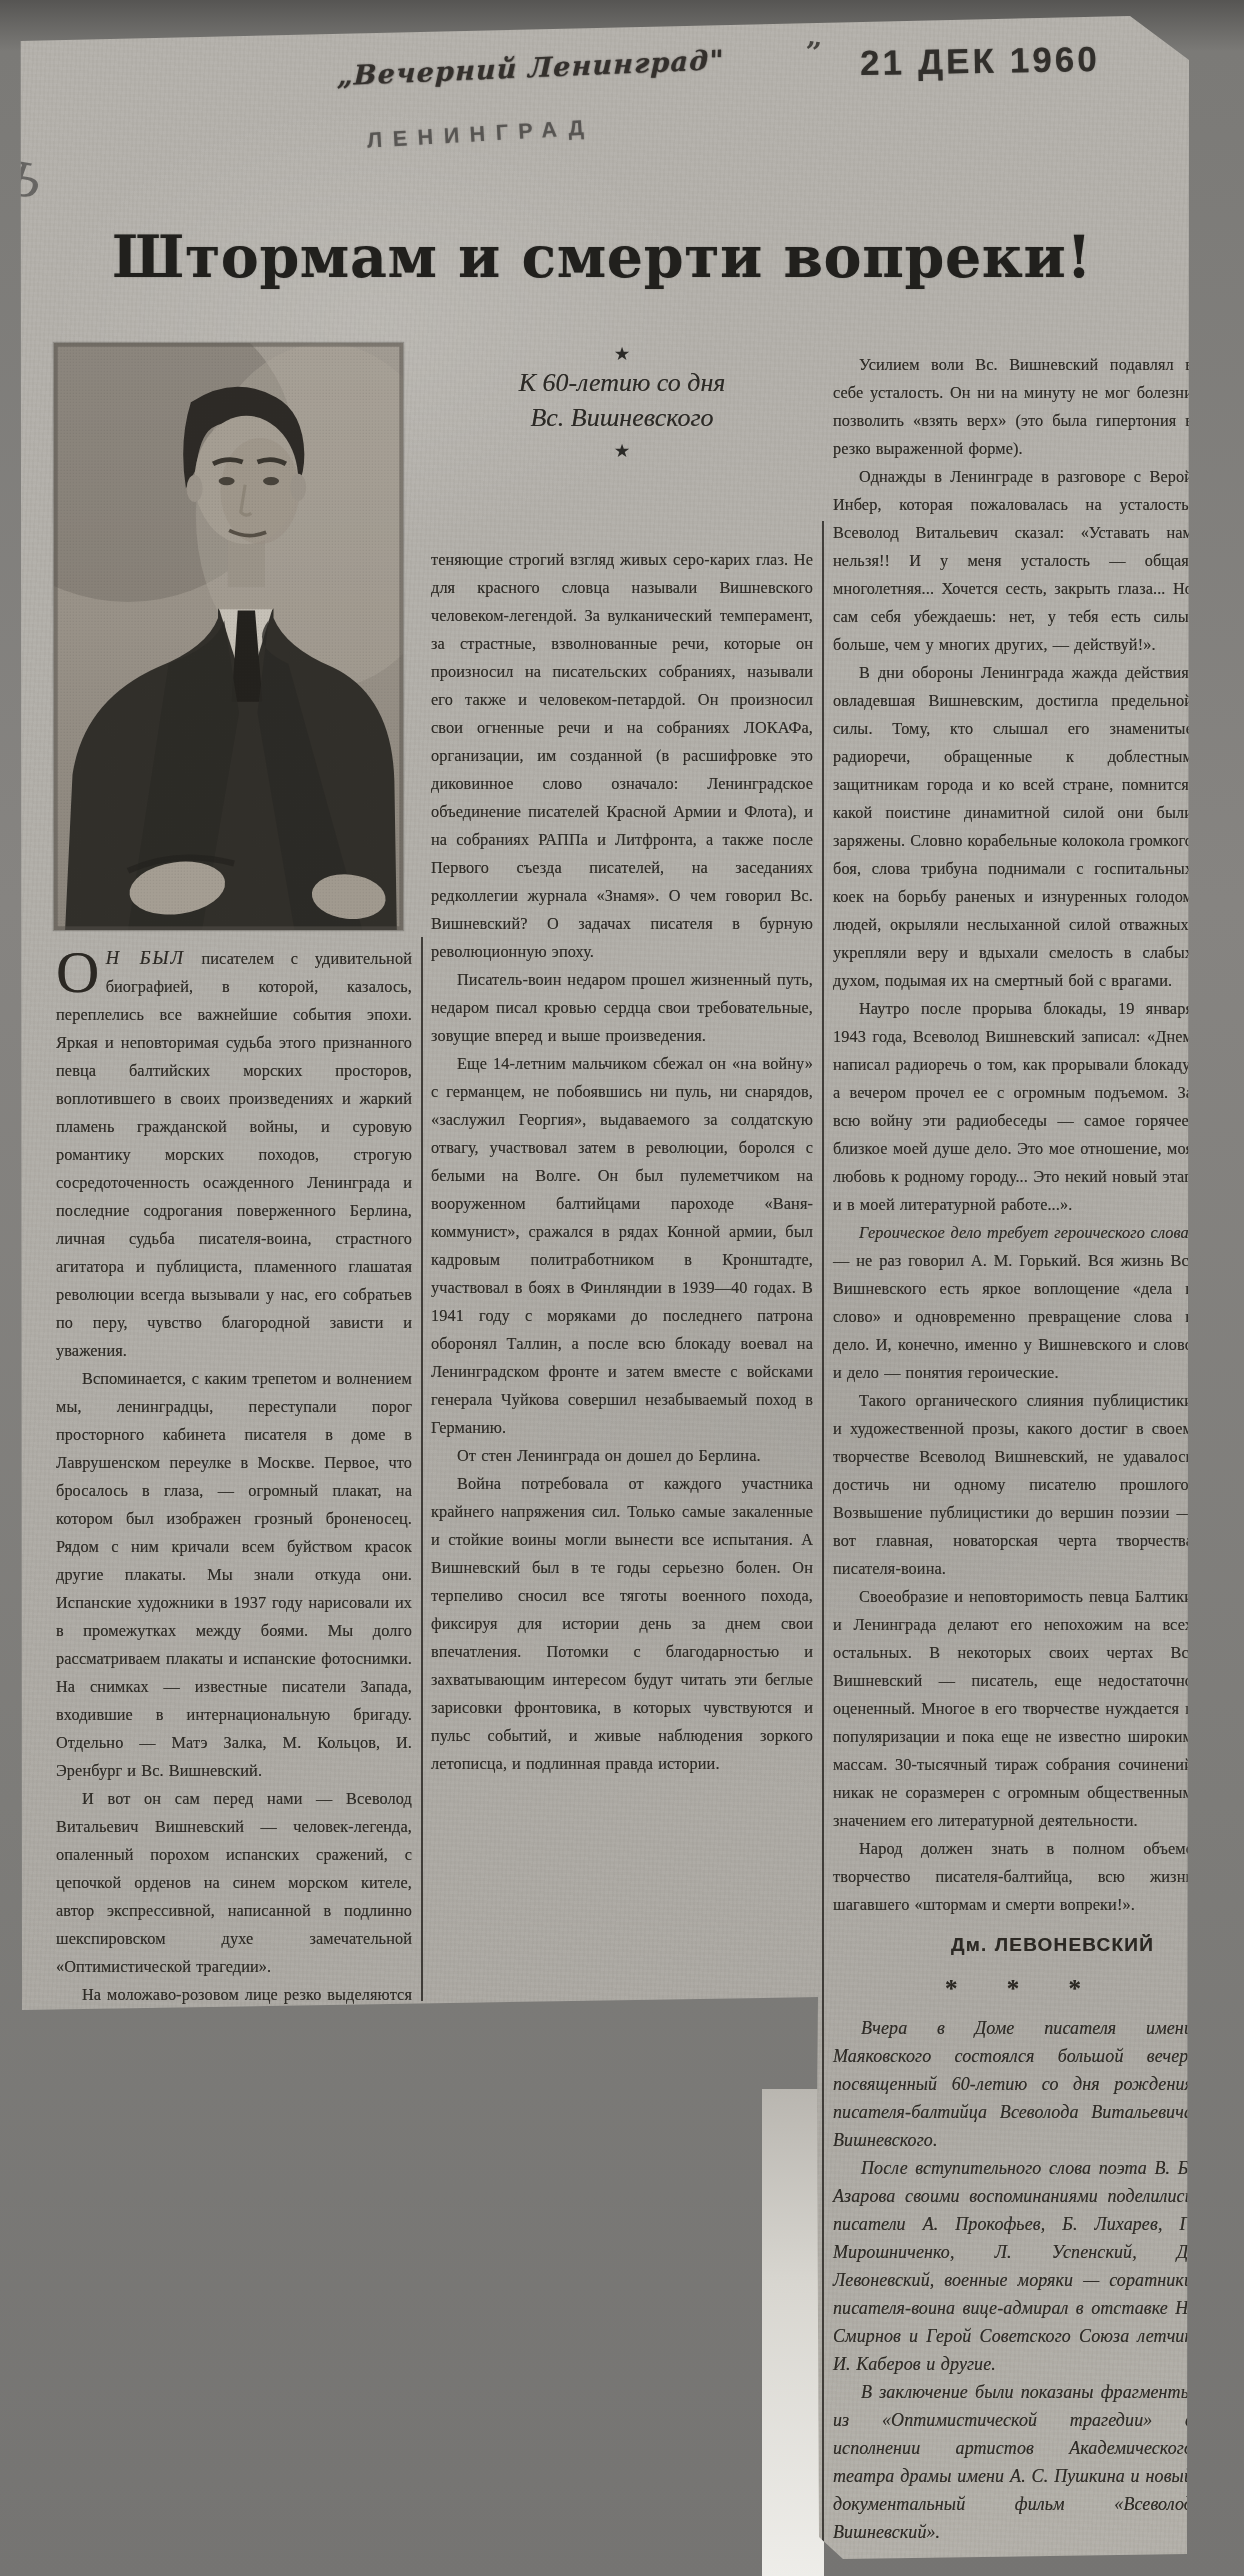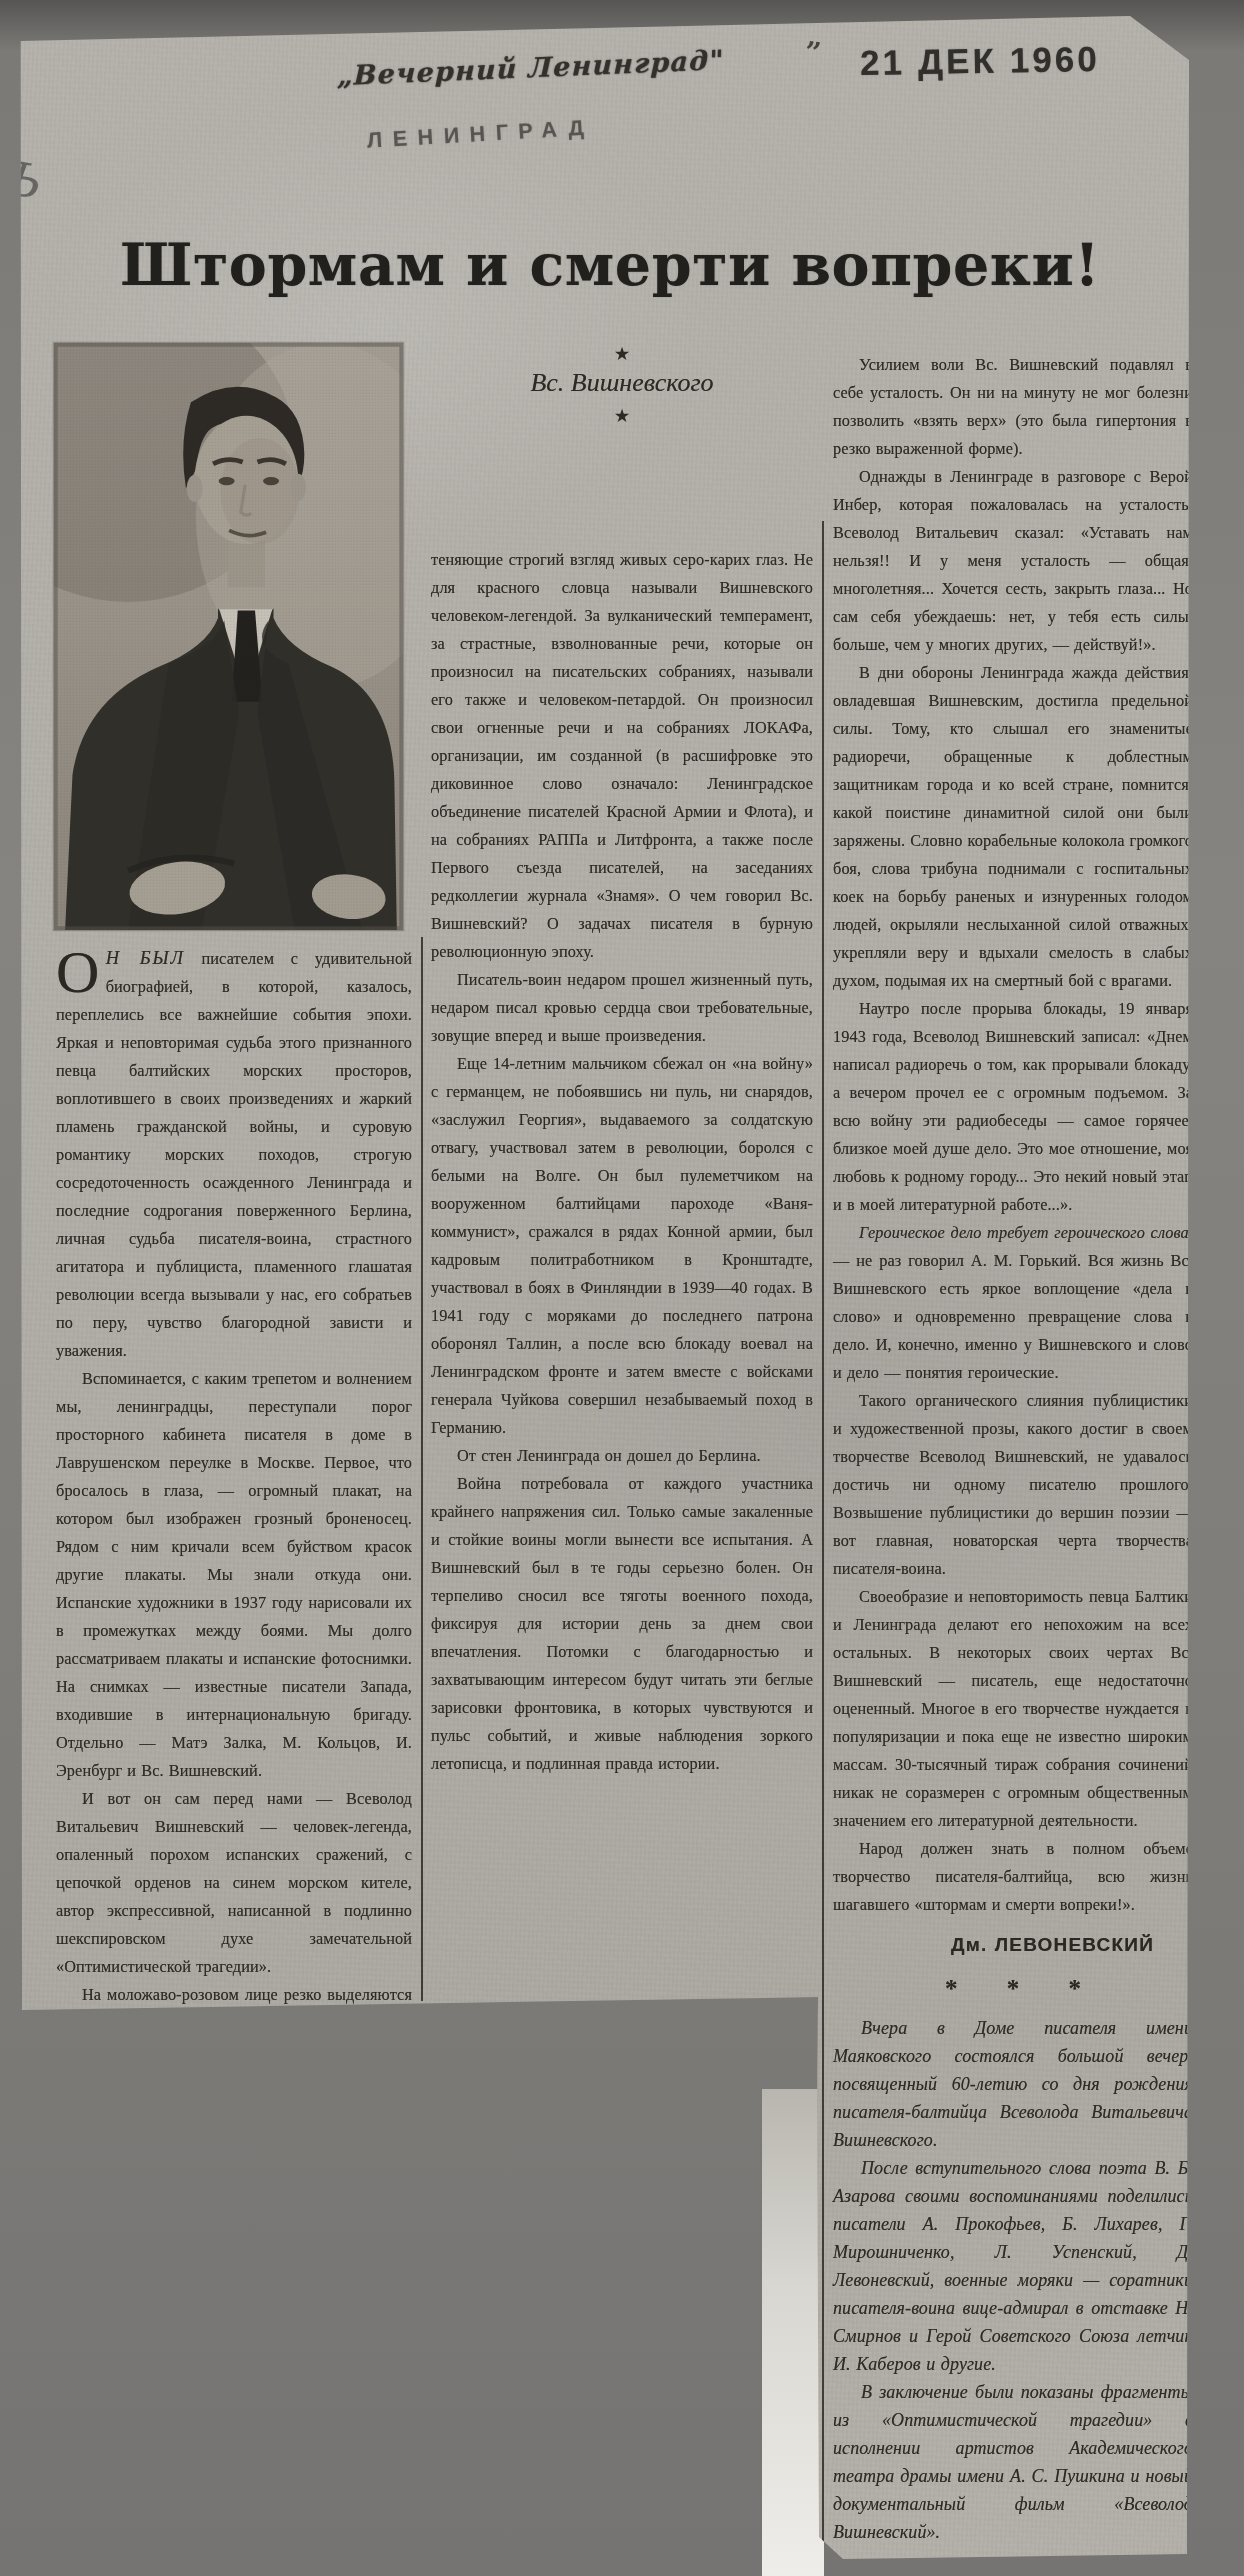--- a/index.html
+++ b/index.html
@@ -82,21 +82,21 @@
 
   <div class="paper">
     <div class="grain"></div>
 
     <div class="stamp-paper-name" style="left:320px;top:36px;position:absolute;">„Вечерний Ленинград"</div>
     <div class="stamp-city" style="left:350px;top:105px;position:absolute;">ЛЕНИНГРАД</div>
     <div class="stamp-date-mark" style="left:788px;top:20px;position:absolute;">”</div>
     <div class="stamp-date" style="left:843px;top:25px;position:absolute;">21 ДЕК 1960</div>
     <div class="margin-mark" style="left:-7.4px;top:137px;position:absolute;">Ь</div>
 
-    <h1 class="headline" style="left:91px;top:203px;position:absolute;margin:12px;">Штормам и смерти вопреки!</h1>
+    <h1 class="headline" style="left:91px;top:203px;position:absolute;margin:4px;">Штормам и смерти вопреки!</h1>
 
     <div class="photo-wrap" style="left:37px;top:327px;">
       <svg width="349" height="587" viewBox="0 0 566 952">
         <defs>
           <linearGradient id="pbg" x1="0" y1="0" x2="0" y2="1">
             <stop offset="0" stop-color="#a29c93"></stop>
               <stop offset="0.45" stop-color="#999288"></stop>
               <stop offset="1" stop-color="#8b857c"></stop>
           </linearGradient>
           <pattern id="ht" width="5" height="5" patternUnits="userSpaceOnUse">
@@ -130,20 +130,21 @@
         <ellipse cx="200" cy="884" rx="78" ry="42" fill="#a59e93" transform="rotate(-8 200 884)"></ellipse>
         <ellipse cx="478" cy="898" rx="60" ry="36" fill="#a19a8f" transform="rotate(6 478 898)"></ellipse>
         <path d="M120 856 Q200 820 292 844" stroke="#211f1c" stroke-width="10" fill="none" opacity="0.6"></path>
         <rect width="566" height="952" fill="url(#ht)"></rect>
         <rect x="3" y="3" width="560" height="946" fill="none" stroke="#55514b" stroke-width="6" opacity="0.5"></rect>
       </svg>
     </div>
 
     <div class="subhead" style="left:409px;top:328px;position:absolute;">
       <div class="star">★</div>
+      <div class="sh-line">К 60-летию со дня</div>
       <div class="sh-line">Вс. Вишневского</div>
       <div class="star bottom">★</div>
     </div>
 
     <div class="rule rule-1" style="left:404px;top:921px;"></div>
     <div class="rule rule-2" style="left:805px;top:505px;"></div>
 
     <div class="col col-1" style="left:39px;top:928px;">
         <p class="para noindent"><span class="dropcap">О</span><span class="caps">Н БЫЛ</span> писателем с удивительной биографией, в которой, казалось, переплелись все важнейшие события эпохи. Яркая и неповторимая судьба этого признанного певца балтийских морских просторов, воплотившего в своих произведениях и жаркий пламень гражданской войны, и суровую романтику морских походов, строгую сосредоточенность осажденного Ленинграда и последние содрогания поверженного Берлина, личная судьба писателя-воина, страстного агитатора и публициста, пламенного глашатая революции всегда вызывали у нас, его собратьев по перу, чувство благородной зависти и уважения.</p>
         <p class="para">Вспоминается, с каким трепетом и волнением мы, ленинградцы, переступали порог просторного кабинета писателя в доме в Лаврушенском переулке в Москве. Первое, что бросалось в глаза, — огромный плакат, на котором был изображен грозный броненосец. Рядом с ним кричали всем буйством красок другие плакаты. Мы знали откуда они. Испанские художники в 1937 году нарисовали их в промежутках между боями. Мы долго рассматриваем плакаты и испанские фотоснимки. На снимках — известные писатели Запада, входившие в интернациональную бригаду. Отдельно — Матэ Залка, М. Кольцов, И. Эренбург и Вс. Вишневский.</p>

